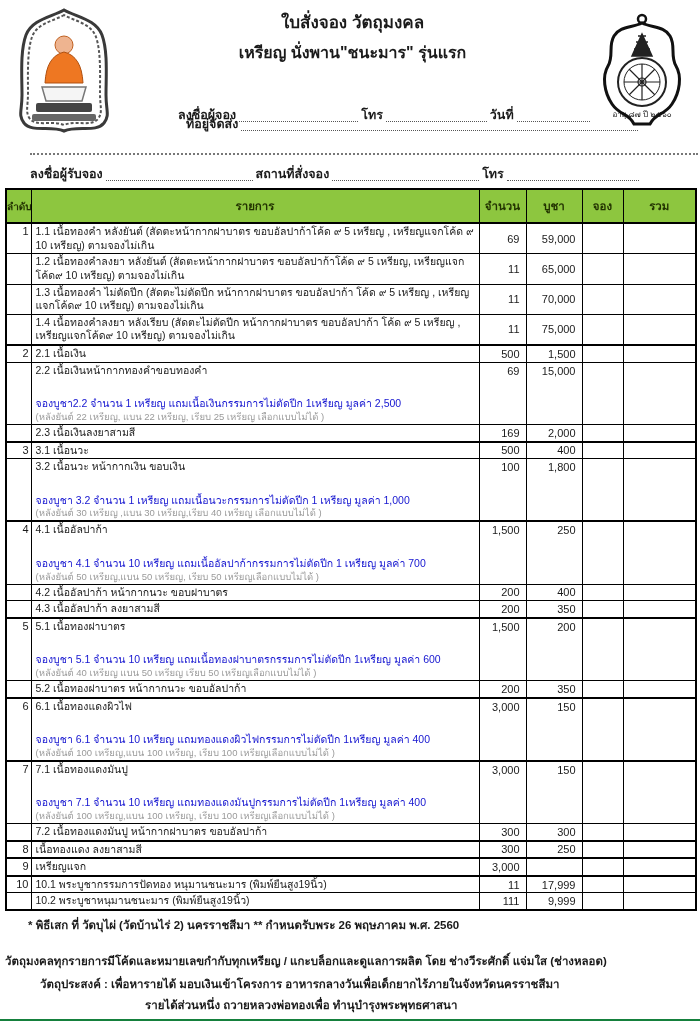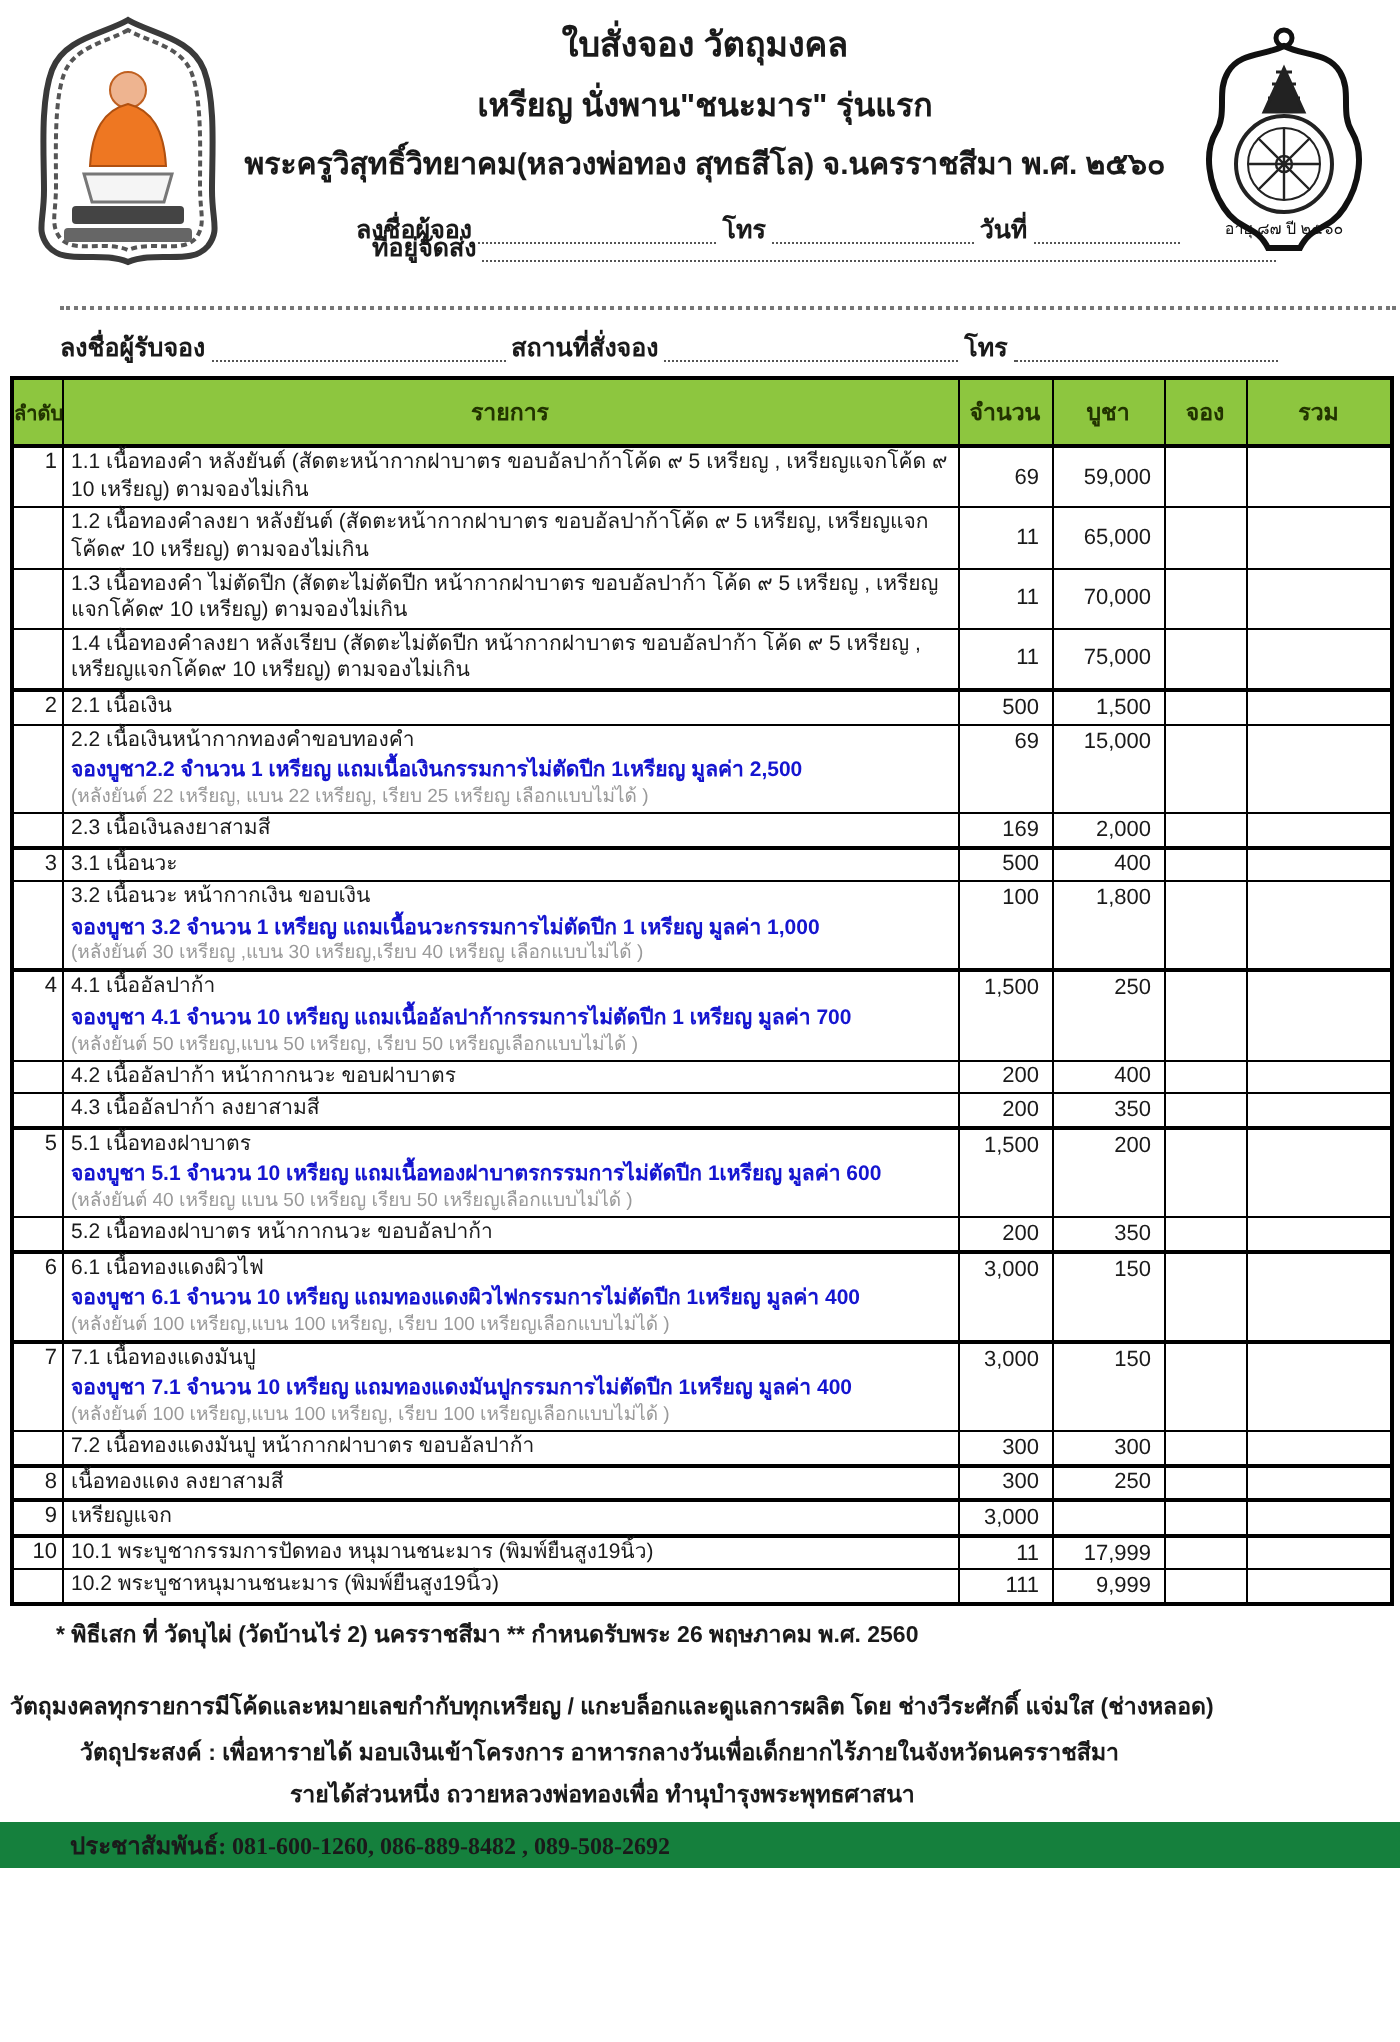--- a/index.html
+++ b/index.html
@@ -27,21 +27,21 @@
   table.order, table.order th, table.order td { border:1px solid #000; }
   table.order { border-width:2px; }
   th { background:#8DC63F; color:#223300; font-size:11.5px; font-weight:bold; padding:7px 2px; }
   th.h-no { font-size:10px; padding:7px 0; }
   td { font-size:10.5px; padding:1px 4px; vertical-align:middle; }
   td.c-no { text-align:right; padding-right:2px; vertical-align:top; font-size:11px; }
   td.c-qty, td.c-price { text-align:right; padding-right:6px; font-size:11px; }
   tr.group-start td { border-top-width:2px; }
   tr.has-note td.c-qty, tr.has-note td.c-price { vertical-align:top; padding-top:2px; }
   .item-main { line-height:1.3; }
-  .note-blue { color:#1515d0; font-weight:bold; font-size:10.5px; line-height:1.3; margin-top:2px; }
+  .note-blue { color:#1515d0; font-weight:normal; font-size:10.5px; line-height:1.3; margin-top:20px; }
   .note-gray { color:#9a9a9a; font-size:9.5px; line-height:1.25; }
   
   .footer { margin-top:5px; font-weight:bold; }
   .f1 { font-size:11.5px; padding-left:28px; }
   .f2 { font-size:11.5px; padding-left:5px;  margin-top:18px; }
   .f3 { font-size:11.5px; padding-left:40px; margin-top:5px; }
   .f4 { font-size:11.5px; padding-left:145px; margin-top:3px; }
   .f5 { font-size:12px; padding:2px 0 2px 35px; margin-top:5px; background:#15803d;font-family:Liberation Serif, serif; }
 </style>
 </head>
@@ -66,21 +66,20 @@
     <circle cx="48" cy="70" r="24" fill="none" stroke="#222" stroke-width="2"></circle>
     <circle cx="48" cy="70" r="18" fill="none" stroke="#222" stroke-width="1"></circle>
     <path d="M48,52 L48,88 M30,70 L66,70 M35,57 L61,83 M61,57 L35,83" stroke="#222" stroke-width="1.2" fill="none"></path>
     <circle cx="48" cy="70" r="4" fill="none" stroke="#222" stroke-width="1.2"></circle>
     <text x="48" y="105" text-anchor="middle" font-size="8" fill="#111">อายุ ๘๗ ปี ๒๕๖๐</text>
   </svg>
 
   <div class="titles">
     <div class="title1">ใบสั่งจอง วัตถุมงคล</div>
     <div class="title2">เหรียญ นั่งพาน"ชนะมาร" รุ่นแรก</div>
-    <div class="title3">พระครูวิสุทธิ์วิทยาคม(หลวงพ่อทอง สุทธสีโล) จ.นครราชสีมา พ.ศ. ๒๕๖๐</div>
   </div>
 
   <div class="form-line fl1">
     <span class="lbl">ลงชื่อผู้จอง</span>
     <span class="dots" style="flex:2.6"></span>
     <span class="lbl">โทร</span>
     <span class="dots" style="flex:2.2"></span>
     <span class="lbl">วันที่</span>
     <span class="dots" style="flex:1.6"></span>
   </div>

